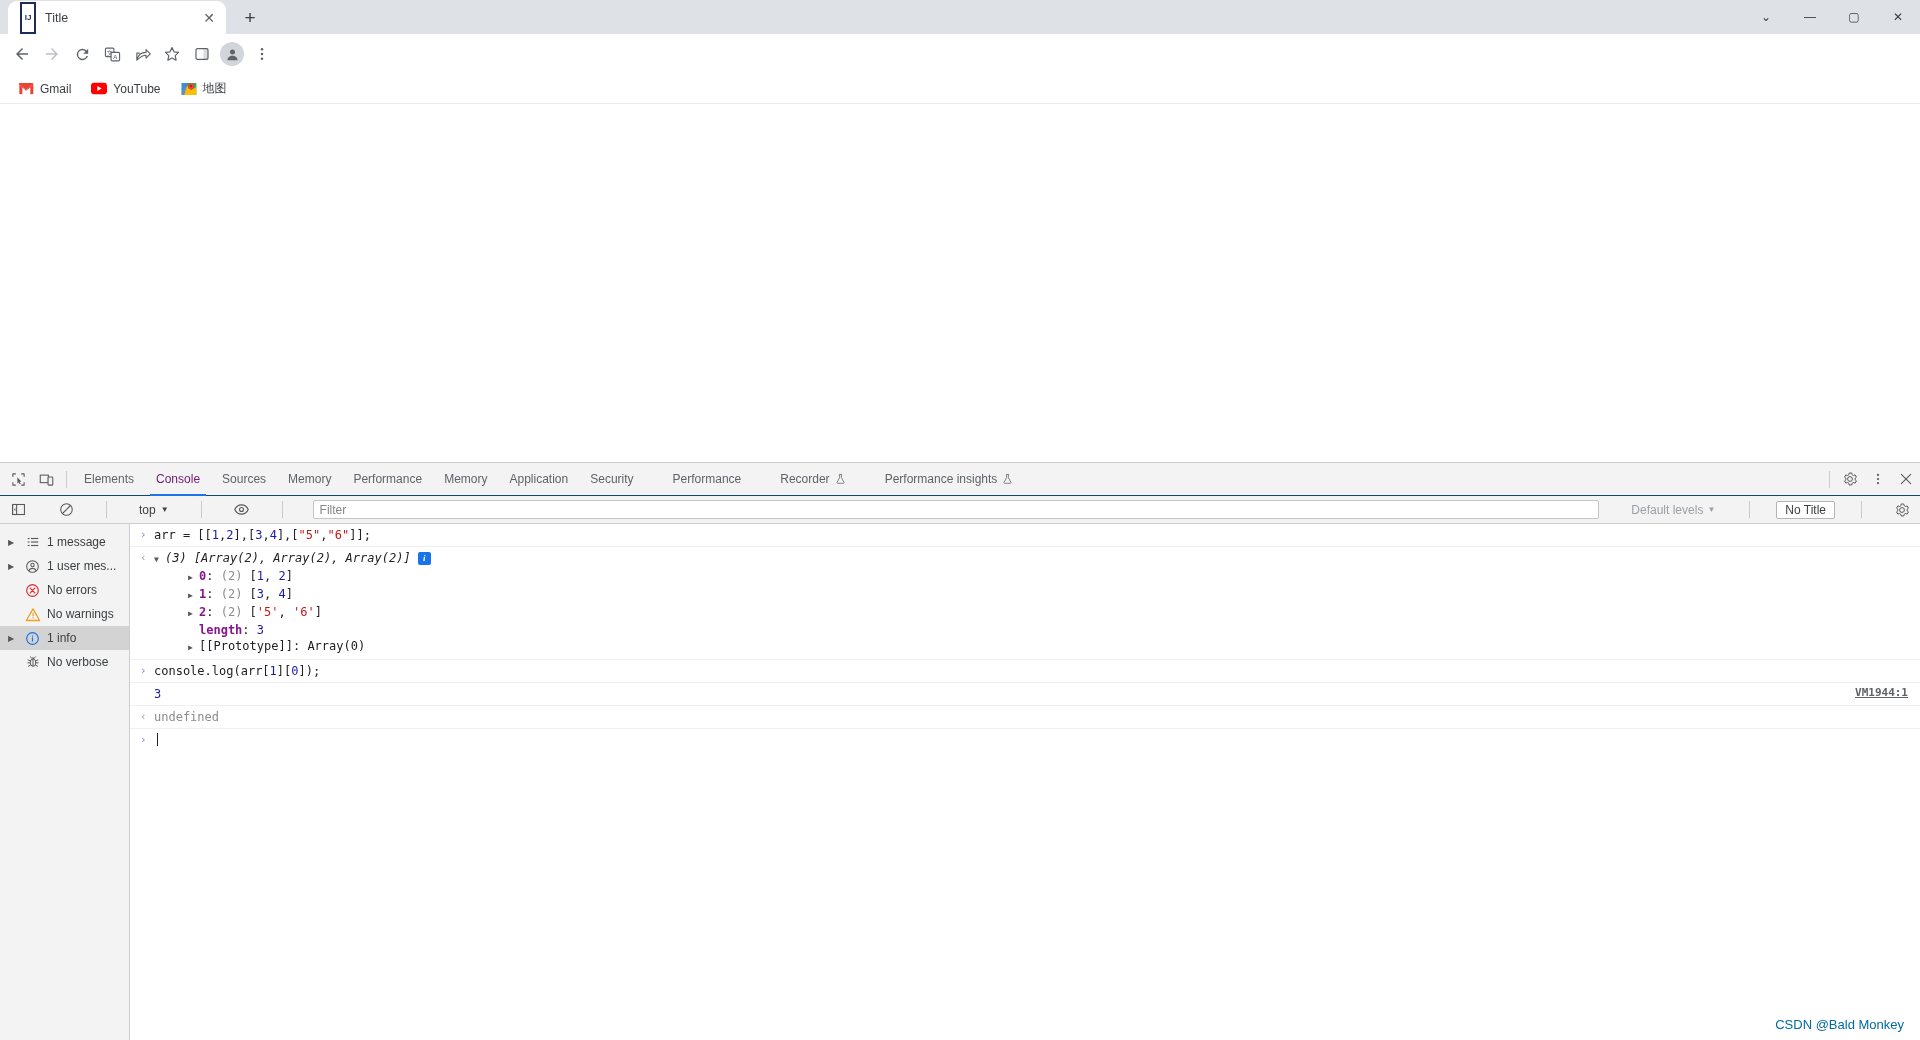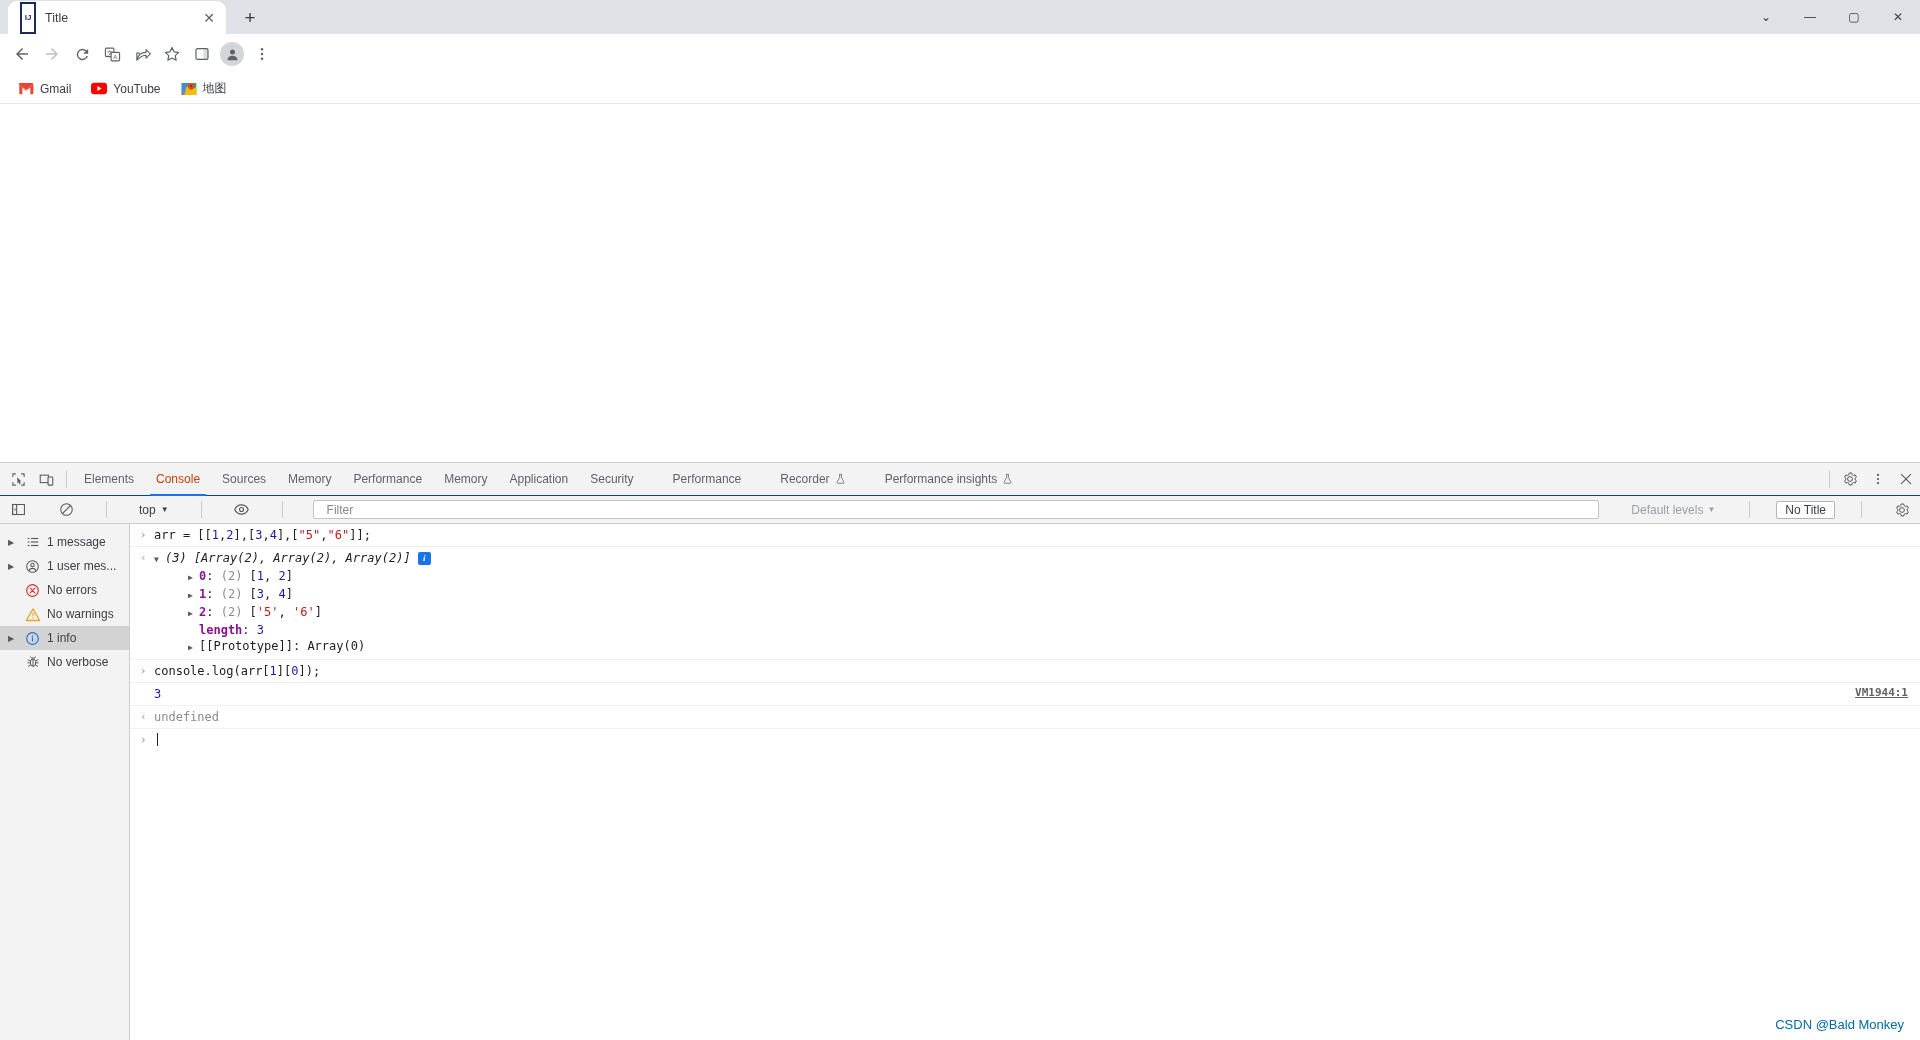--- a/index.html
+++ b/index.html
@@ -87,36 +87,36 @@
     height: 33px; background: #f3f3f3; display: flex; align-items: center;
     border-bottom: 1px solid #0c4a6e; padding-left: 4px;
   }
   .dt-tool-icon { width: 28px; height: 28px; display: flex; align-items: center;
                   justify-content: center; color: #5a5a5a; flex: none; }
   .dt-sep { width: 1px; height: 17px; background: #cacaca; margin: 0 6px; flex: none; }
   .dt-tab {
     height: 33px; padding: 0 11px; display: flex; align-items: center; gap: 5px;
     font-size: 12px; color: #5f6368; white-space: nowrap; position: relative;
   }
-  .dt-tab.active { color: #c2410c; }
+  .dt-tab.active { color: #701a75; }
   .dt-tab.active::after {
     content: ""; position: absolute; left: 5px; right: 5px; bottom: 0;
     height: 2px; background: #1a73e8;
   }
   .dt-tabbar-spacer { flex: 1; }
 
   .dt-filterbar {
     height: 28px; background: #f3f3f3; display: flex; align-items: center;
     border-bottom: 1px solid #cdcdcd; padding: 0 4px; gap: 20px;
   }
   .ctx-select { display: flex; align-items: center; gap: 5px; padding: 0 6px;
                 font-size: 12px; color: #3c4043; height: 20px; }
   .filter-input {
     flex: 1; height: 19px; background: #fff; border: 1px solid #c4c4c4;
-    border-radius: 2px; display: flex; align-items: center; padding: 0 13px;
+    border-radius: 2px; display: flex; align-items: center; padding: 0 6px;
     margin: 0 4px; min-width: 0;
   }
   .filter-input span { font-size: 12px; color: #888; }
   .levels { font-size: 12px; color: #9aa0a6; display: flex; align-items: center;
             gap: 4px; padding: 0 8px; white-space: nowrap; }
   .no-issues {
     font-size: 12px; color: #3c4043; border: 1px solid #b5b5b5;
     border-radius: 2px; padding: 1px 8px; background: #fff; white-space: nowrap;
   }
 

